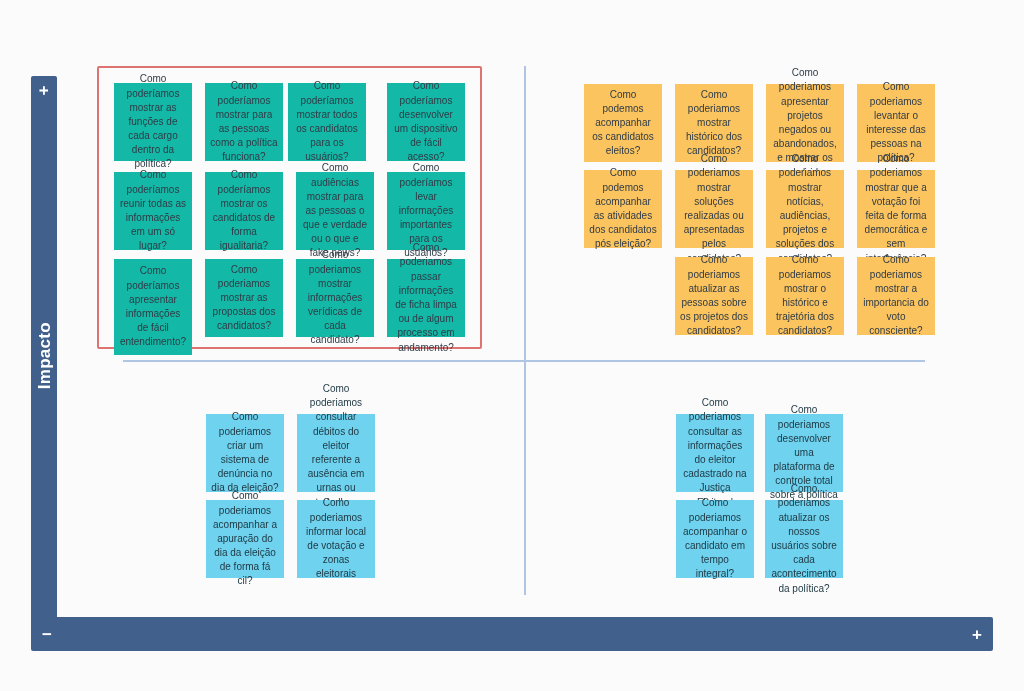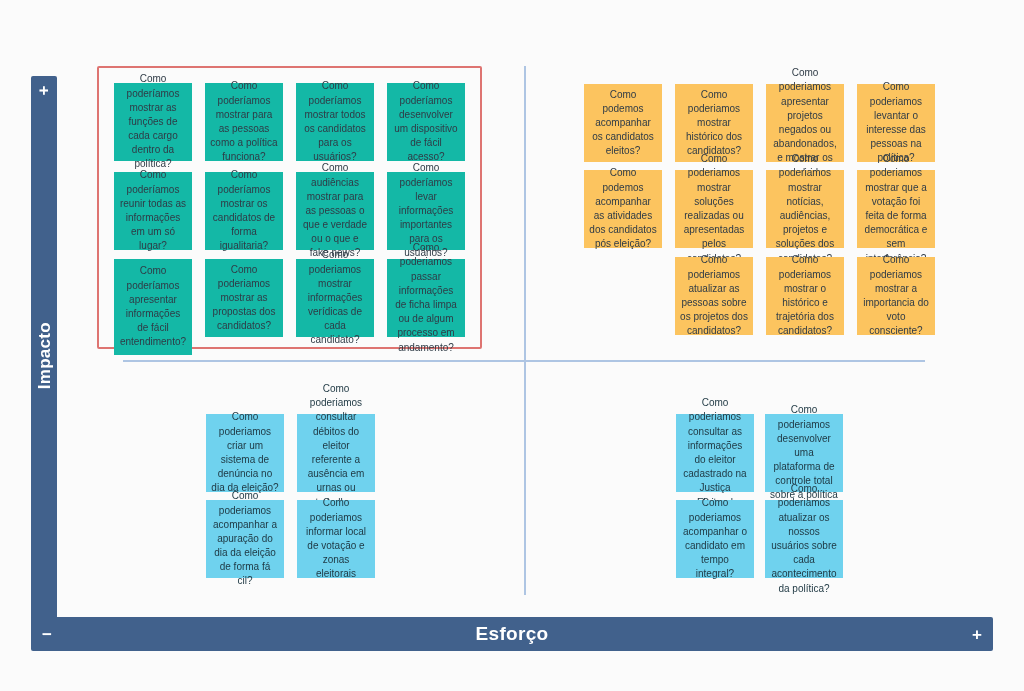--- a/index.html
+++ b/index.html
@@ -156,36 +156,35 @@
 
   <div class="axis-vertical">
     <div class="axis-sign">+</div>
     <div class="axis-sign">−</div>
     <div class="axis-label-v">Impacto</div>
   </div>
 
   <div class="axis-horizontal">
     <div class="axis-sign">−</div>
     <div class="axis-sign">+</div>
-    <div class="axis-label-h">Esforço</div>
   </div>
 
   <div class="divider-v"></div>
   <div class="divider-h"></div>
 
   <div class="sweet-box"></div>
 
   <div id="cards-yellow">
       <div class="card yellow" style="left: 114px; top: 83px; width: 78px; height: 78px;">
         <span>Como poderíamos mostrar as funções de cada cargo dentro da política?</span>
       </div>
       <div class="card yellow" style="left: 205px; top: 83px; width: 78px; height: 78px;">
         <span>Como poderíamos mostrar para as pessoas como a política funciona?</span>
       </div>
-      <div class="card yellow" style="left: 296px; top: 83px; width: 78px; height: 78px;">
+      <div class="card yellow" style="left: 288px; top: 83px; width: 78px; height: 78px;">
         <span>Como poderíamos mostrar todos os candidatos para os usuários?</span>
       </div>
       <div class="card yellow" style="left: 387px; top: 83px; width: 78px; height: 78px;">
         <span>Como poderíamos desenvolver um dispositivo de fácil acesso?</span>
       </div>
       <div class="card yellow" style="left: 114px; top: 172px; width: 78px; height: 78px;">
         <span>Como poderíamos reunir todas as informações em um só lugar?</span>
       </div>
       <div class="card yellow" style="left: 205px; top: 172px; width: 78px; height: 78px;">
         <span>Como poderíamos mostrar os candidatos de forma igualitaria?</span>

